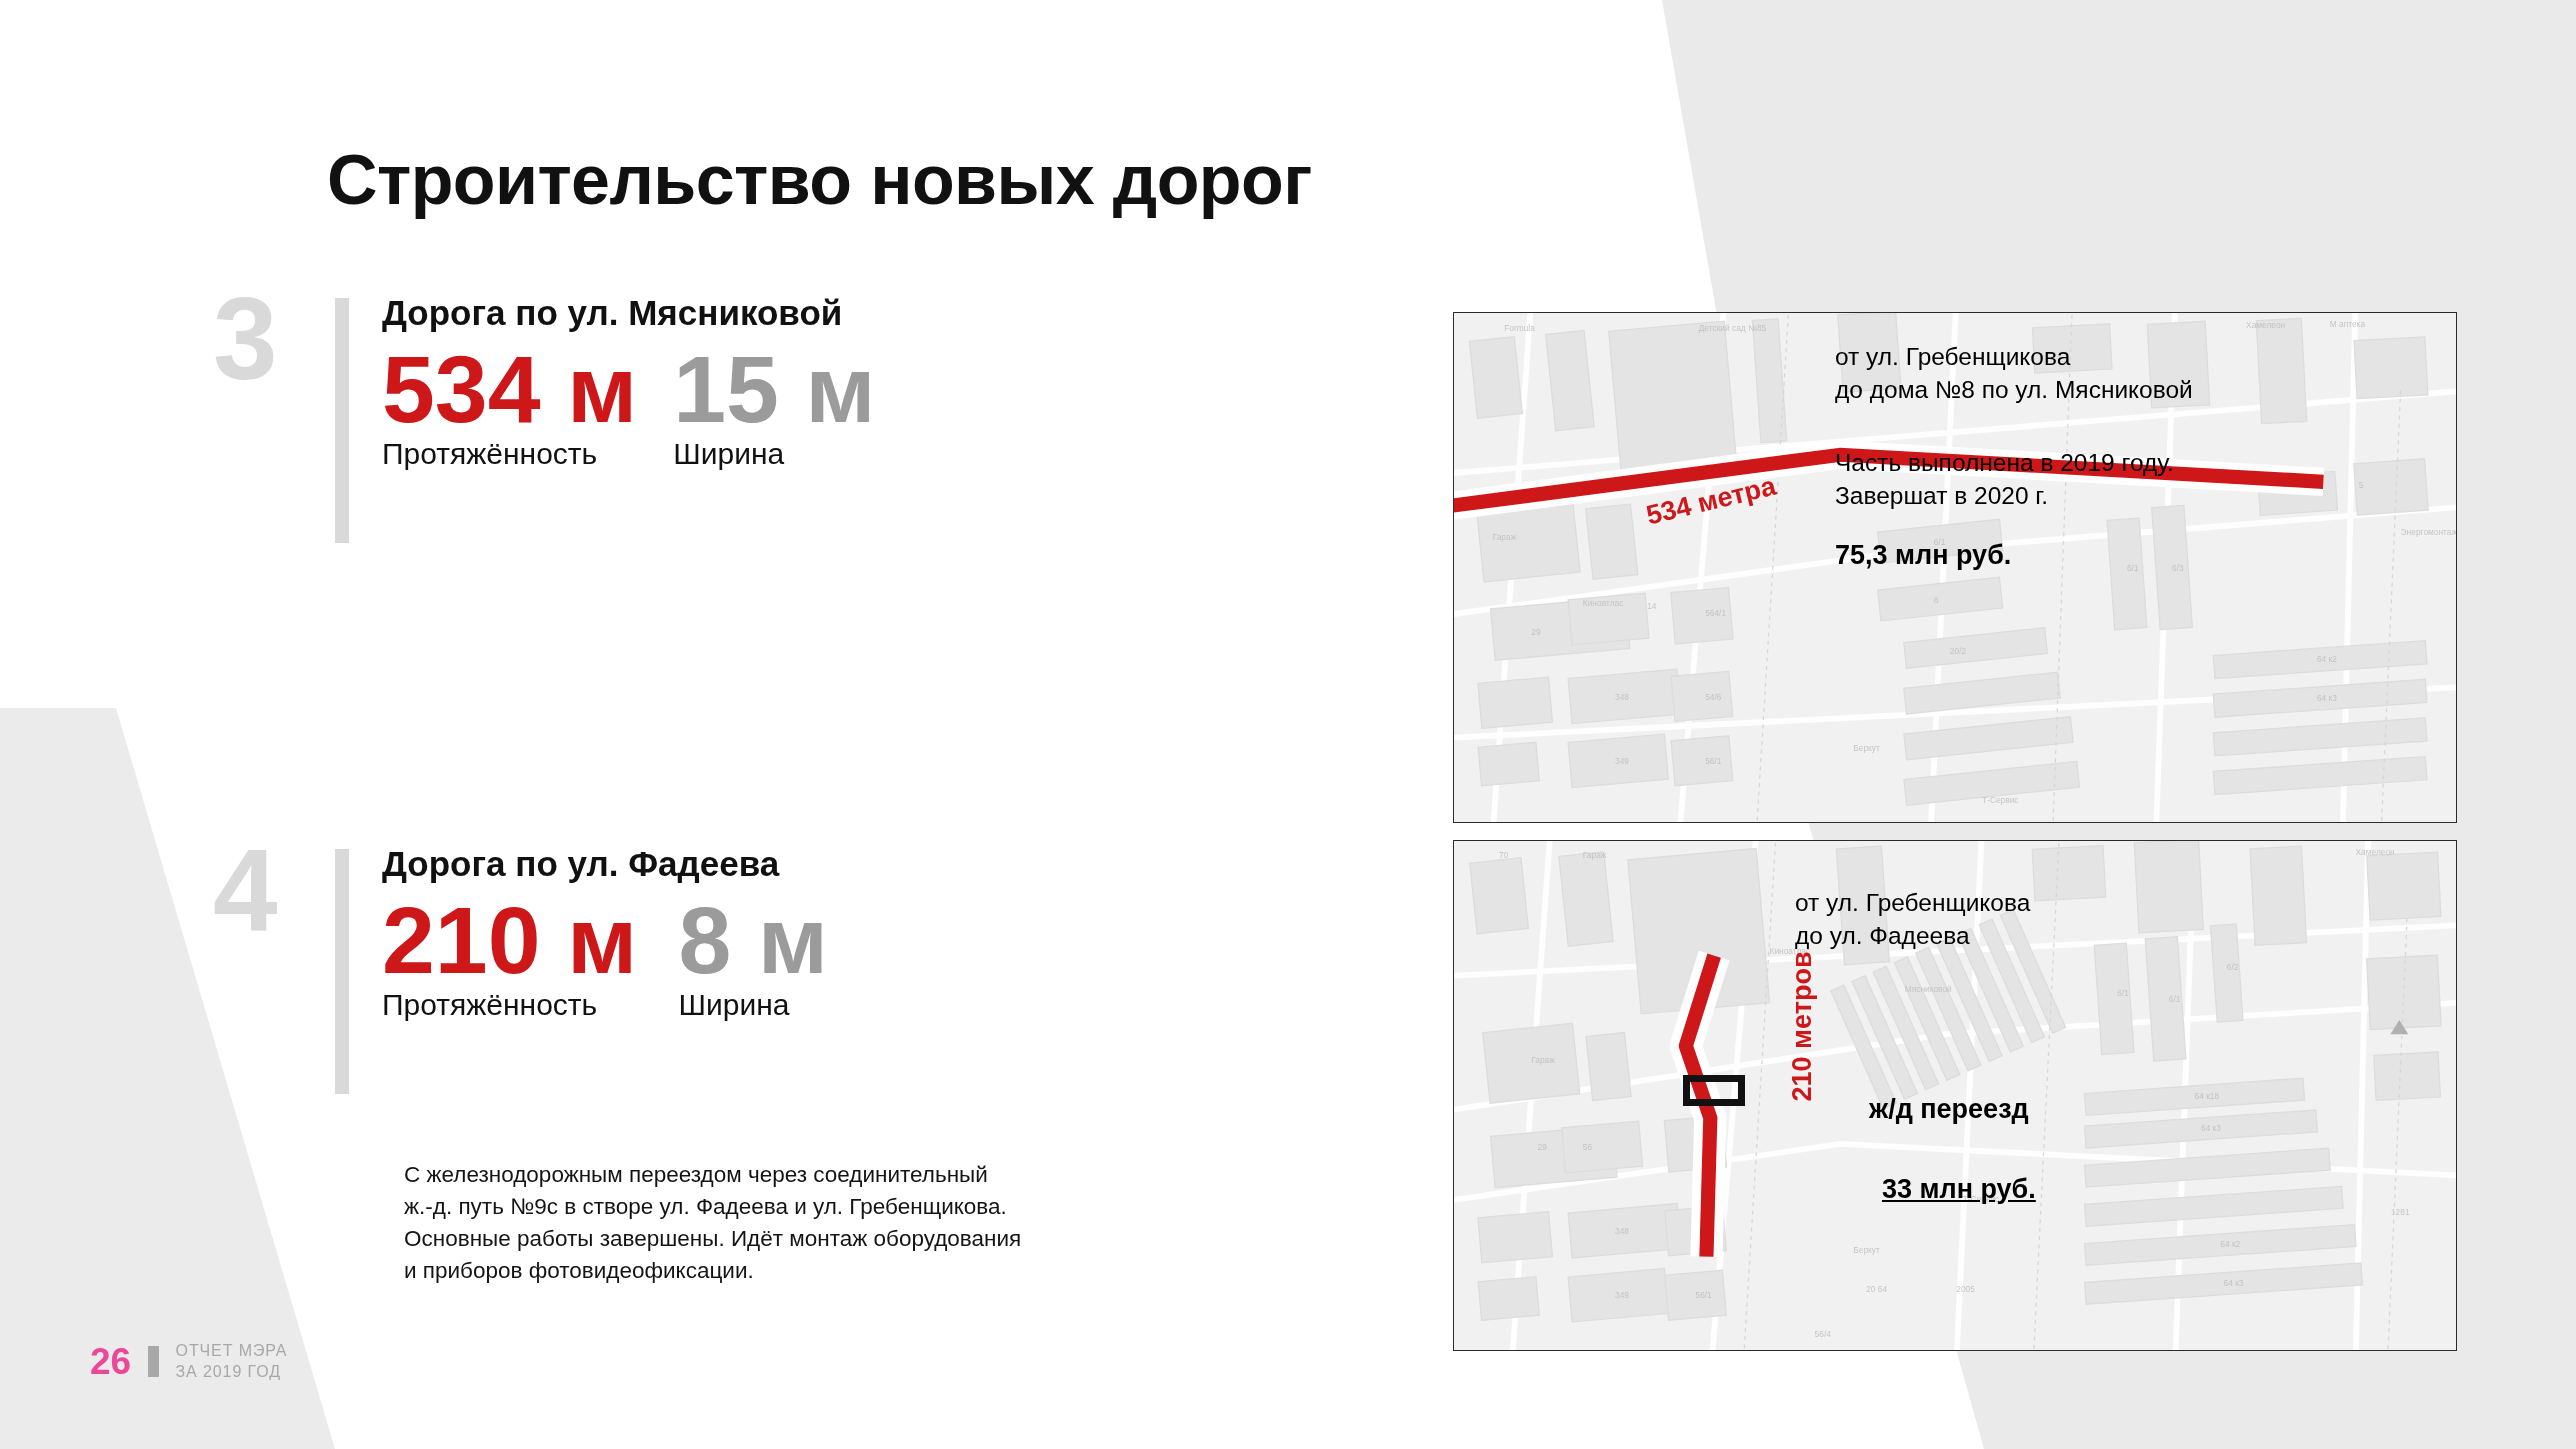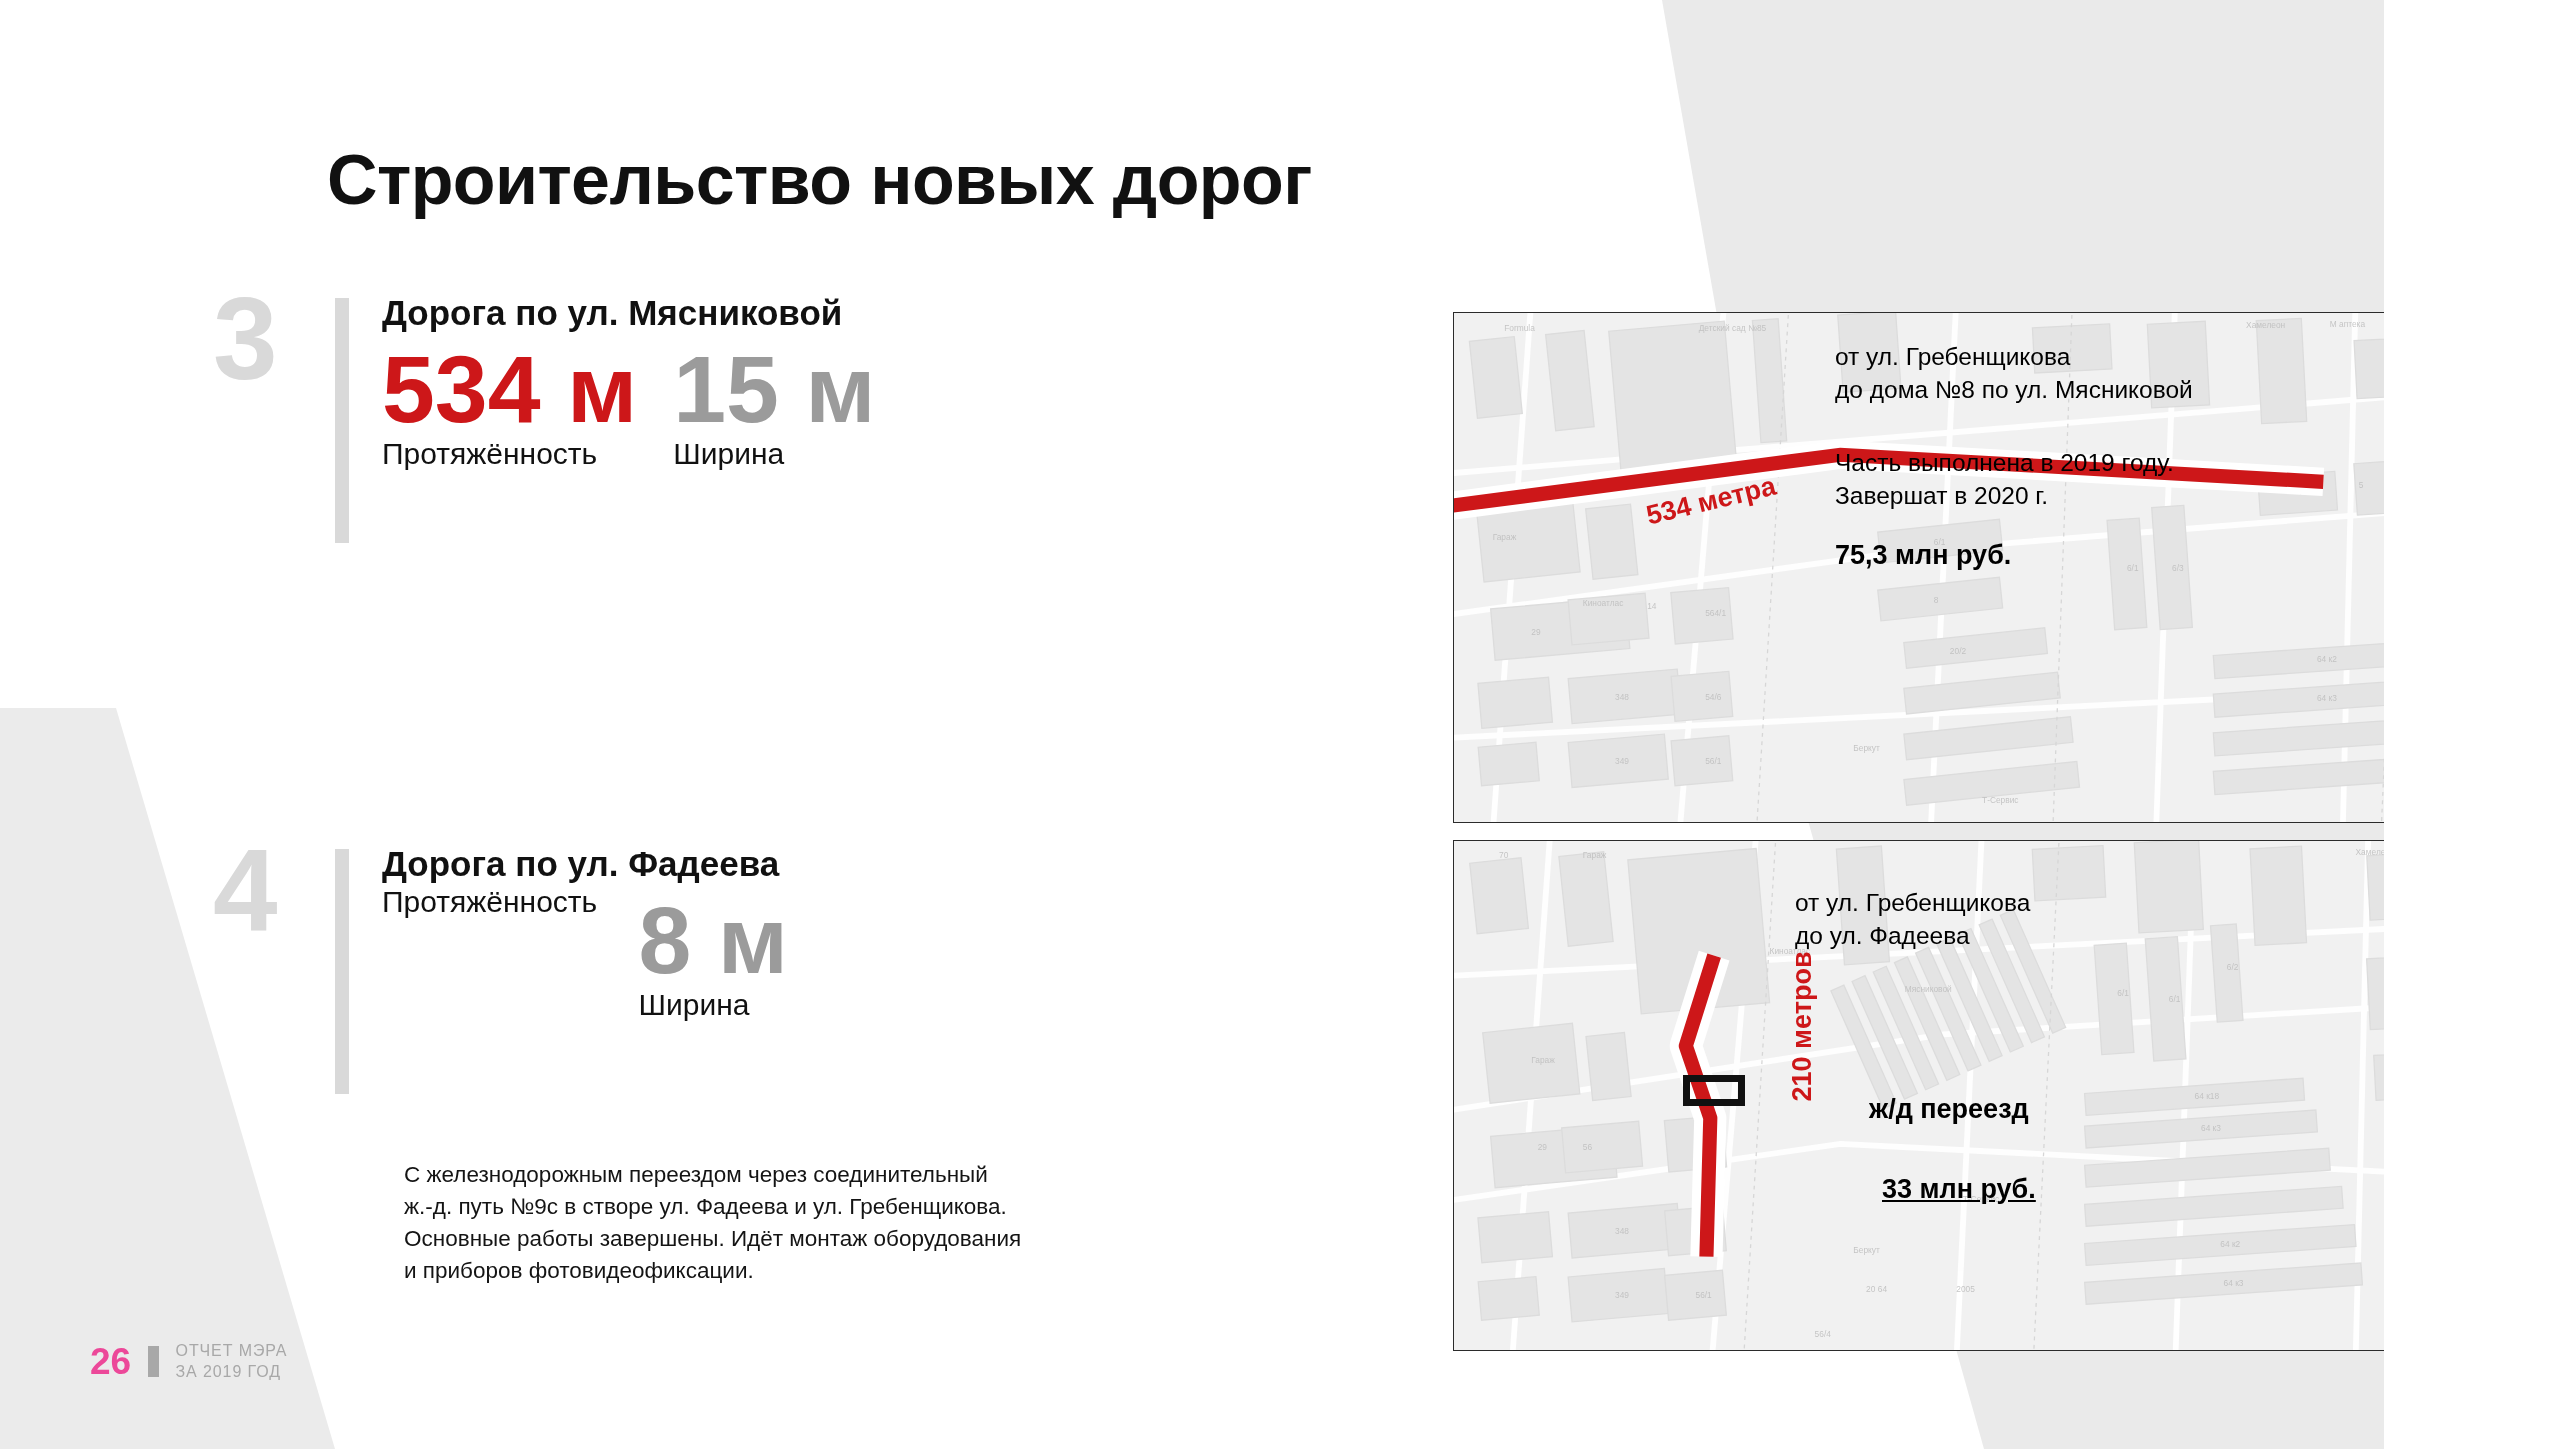--- a/index.html
+++ b/index.html
@@ -3,21 +3,21 @@
 <meta charset="utf-8">
 <title>Строительство новых дорог</title>
 <style>
   html, body {
     margin: 0;
     padding: 0;
     background: #ffffff;
   }
   #slide {
     position: relative;
-    width: 2384px;
+    width: 2576px;
     height: 1449px;
     background: #ffffff;
     overflow: hidden;
     font-family: "Liberation Sans", sans-serif;
   }
 
   
   .wedge {
     position: absolute;
     background: #eaeaea;
@@ -251,20 +251,21 @@
     </div>
   </div>
 
   <div class="road-block" id="road-block-2">
     <div class="block-index">4</div>
     <div class="block-rule"></div>
     <div class="block-body">
       <div class="road-name">Дорога по ул. Фадеева</div>
       <div class="stats-row">
         <div class="stat">
+          <span class="stat-value accent">210 м</span>
           <span class="stat-label">Протяжённость</span>
         </div>
         <div class="stat" id="stat-width-2">
           <span class="stat-value muted">8 м</span>
           <span class="stat-label">Ширина</span>
         </div>
       </div>
     </div>
   </div>
 

